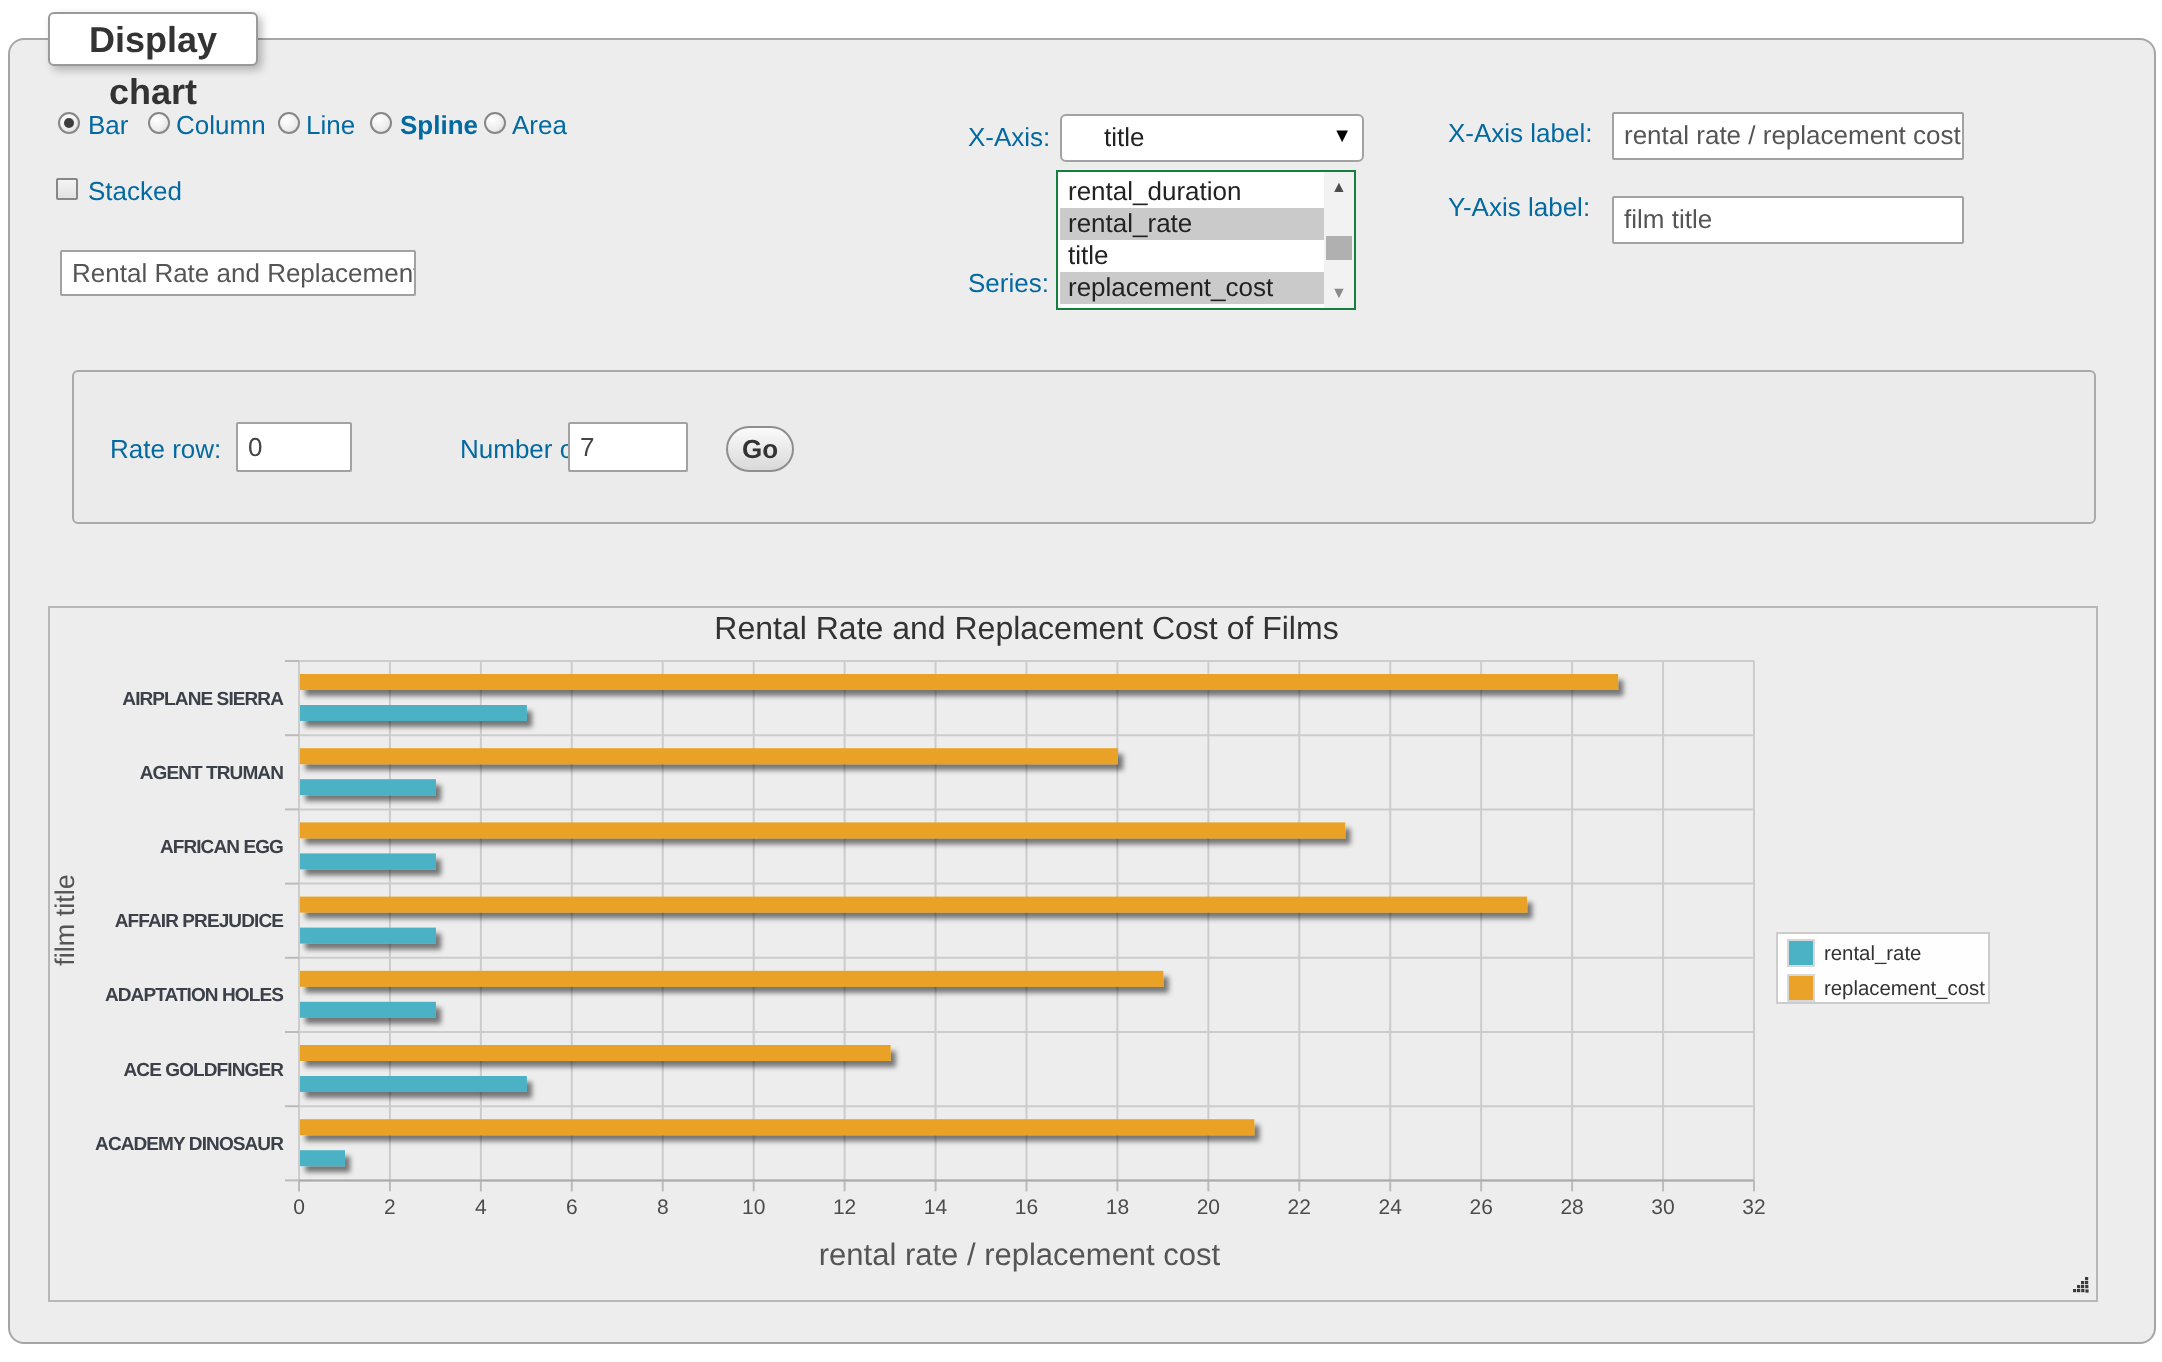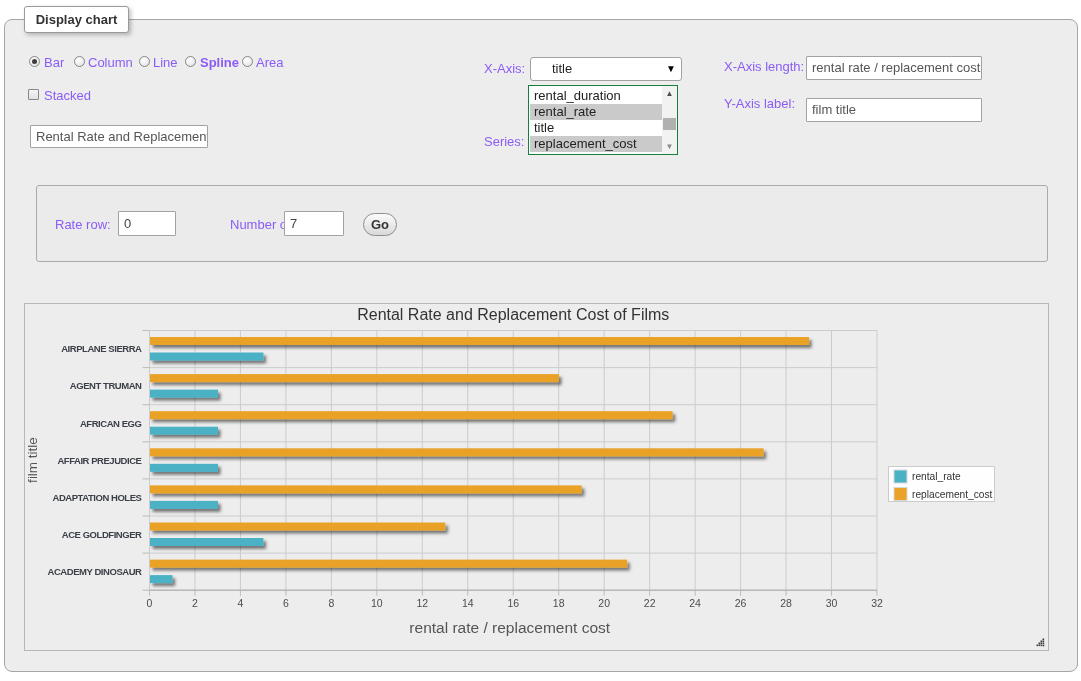--- a/index.html
+++ b/index.html
@@ -6,24 +6,24 @@
   html,body { width:1081px; height:681px; background:#ffffff; font-family:"Liberation Sans", sans-serif; overflow:hidden; }
   .abs { position:absolute; }
   #fieldset {
     position:absolute; left:4px; top:19px; width:1074px; height:653px;
     border:1px solid #a6a6a6; border-radius:8px; background:#ededed;
   }
   #legendbox {
     position:absolute; left:24px; top:6px; width:105px; height:27px;
     background:#ffffff; border:1px solid #9a9a9a; border-radius:3px;
     box-shadow:2px 2px 4px rgba(0,0,0,0.25);
-    font-weight:bold; font-size:13px; color:#333; line-height:26px; text-align:center;
+    font-weight:bold; font-size:18px; color:#333; line-height:26px; text-align:center;
     z-index:5;
   }
-  .lbl { position:absolute; font-size:13px; color:#8b5cf6; }
+  .lbl { position:absolute; font-size:13px; color:#0369a1; }
   .radio {
     position:absolute; width:11px; height:11px; border:1px solid #878787; border-radius:50%;
     background:radial-gradient(circle at 35% 30%, #ffffff 0%, #ededed 60%, #d5d5d5 100%);
   }
   .radio.sel::after {
     content:""; position:absolute; left:2px; top:2px; width:5px; height:5px;
     border-radius:50%; background:#3d3d3d;
   }
   .checkbox {
     position:absolute; width:11px; height:11px; border:1px solid #878787; border-radius:1px;
@@ -81,21 +81,21 @@
 <div class="lbl" style="left:256px; top:55px;">Area</div>
 
 <div class="checkbox" style="left:28px; top:89px;"></div>
 <div class="lbl" style="left:44px; top:88px;">Stacked</div>
 
 <div class="tinput" style="left:30px; top:125px; width:178px; height:23px; line-height:21px;">Rental Rate and Replacement Cost of Films</div>
 
 <div class="lbl" style="left:484px; top:61px;">X-Axis:</div>
 <div id="selectbox">title<span class="arrow">▼</span></div>
 
-<div class="lbl" style="left:724px; top:59px;">X-Axis length:</div>
+<div class="lbl" style="left:724px; top:59px;">X-Axis label:</div>
 <div class="tinput" style="left:806px; top:56px; width:176px; height:24px; line-height:22px;">rental rate / replacement cost</div>
 
 <div class="lbl" style="left:484px; top:134px;">Series:</div>
 <div id="listbox">
   <div class="opt" style="top:2px;">rental_duration</div>
   <div class="opt sel" style="top:18px;">rental_rate</div>
   <div class="opt" style="top:34px;">title</div>
   <div class="opt sel" style="top:50px;">replacement_cost</div>
   <div id="sbar">
     <div class="sarr" style="top:0px;">▲</div>

